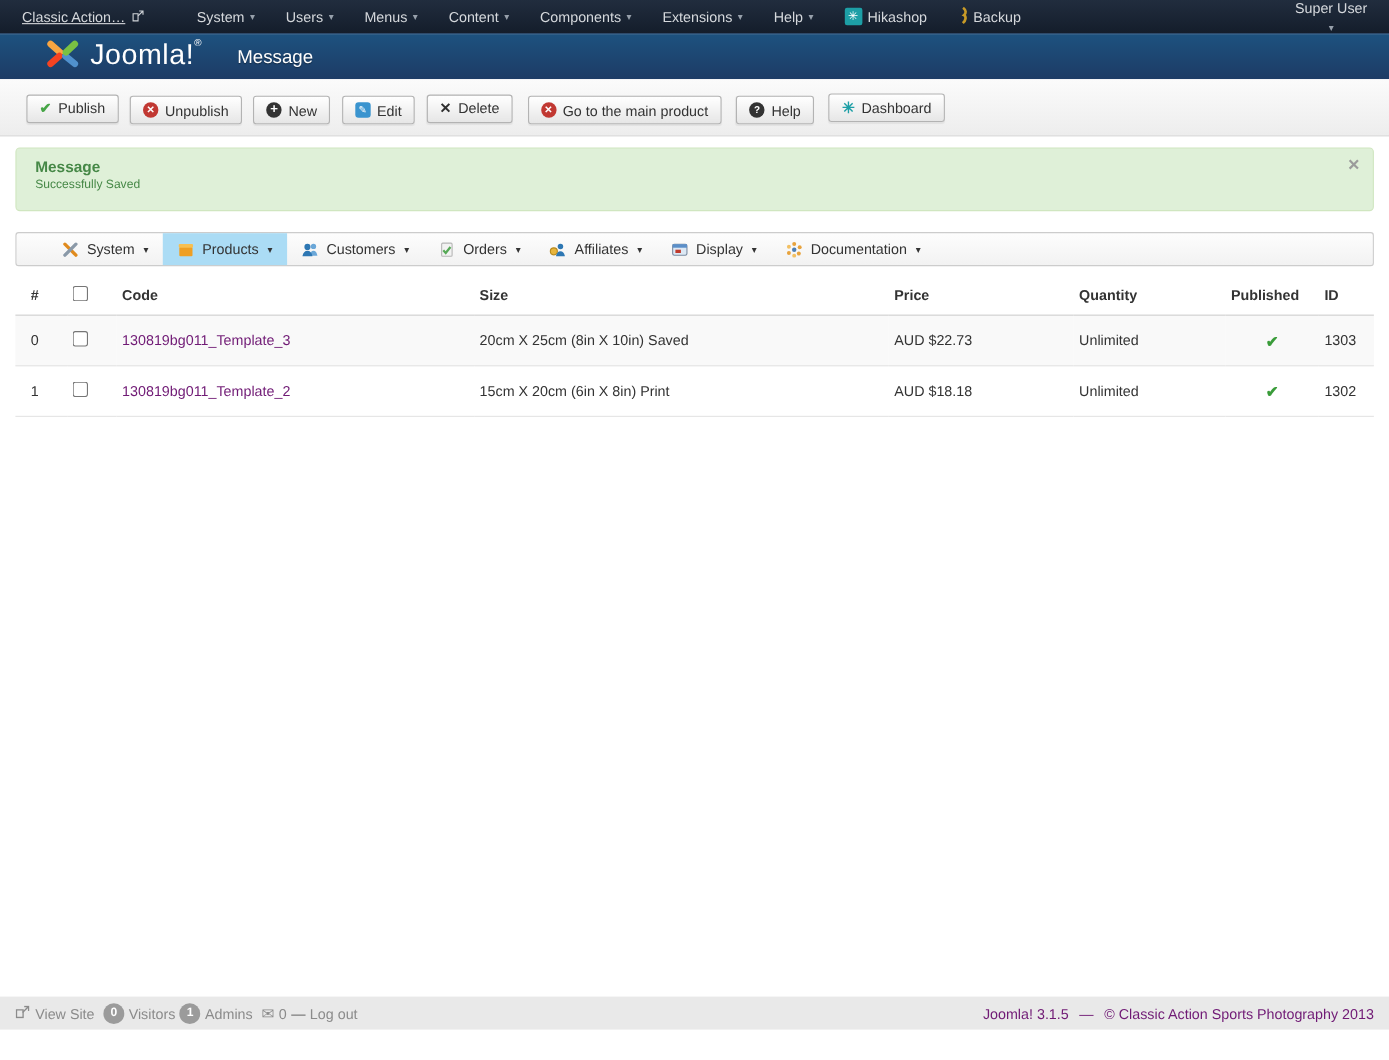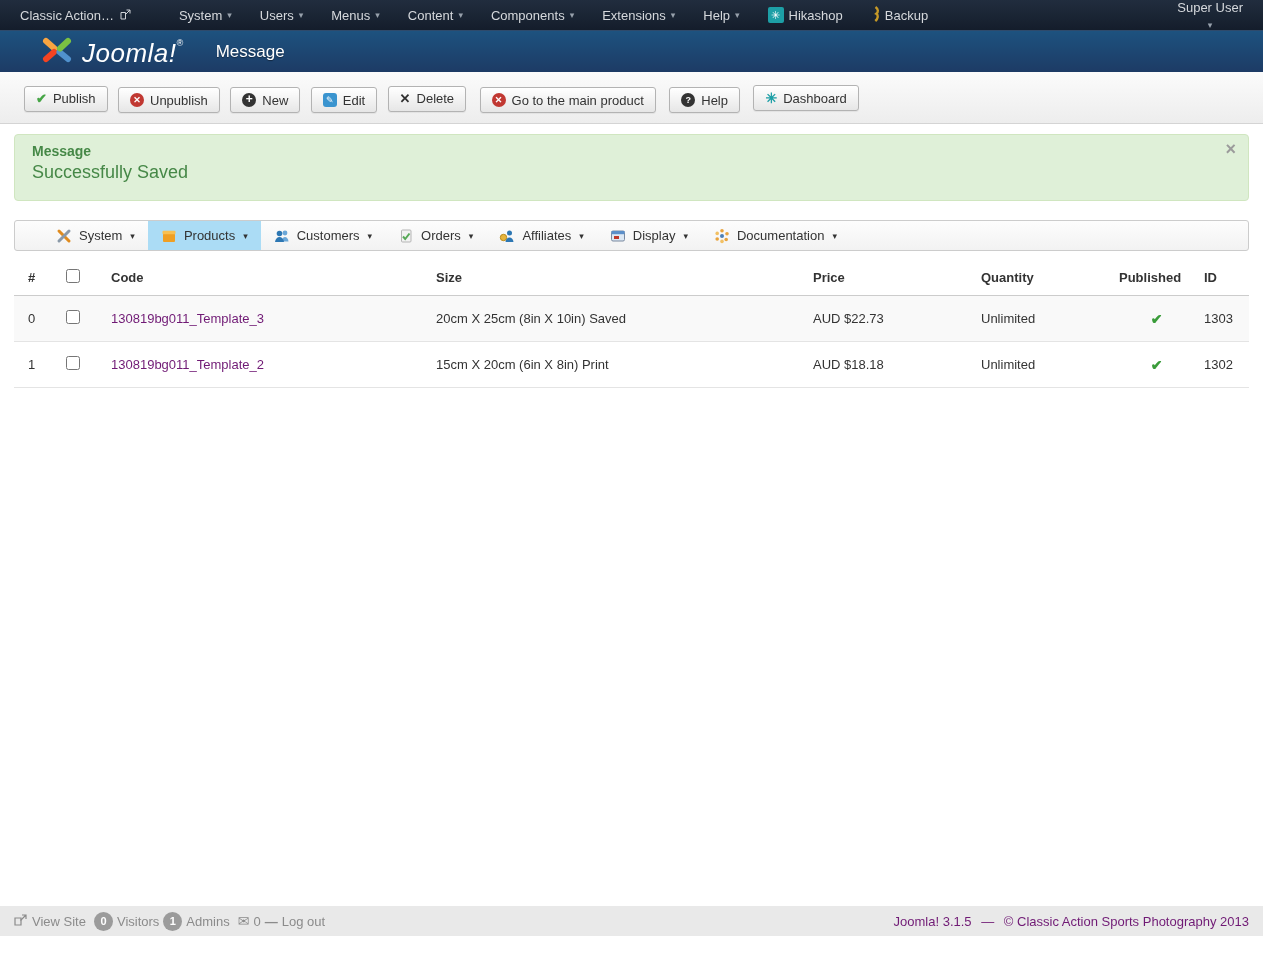--- a/index.html
+++ b/index.html
@@ -3,31 +3,31 @@
 <meta charset="utf-8">
 <style>
   * { margin:0; padding:0; box-sizing:border-box; }
   html,body { width:1263px; height:964px; overflow:hidden; background:#fff;
     font-family:"Liberation Sans", sans-serif; }
   .page { position:relative; width:1263px; height:964px; background:#fff; }
 
   
   .topbar { height:30px; background:linear-gradient(#212d3e,#141d2b);
     display:flex; align-items:center; padding:0 20px; color:#d5d8dc; font-size:13px; }
-  .site-title { display:flex; align-items:center; gap:6px; margin-right:34px; cursor:pointer; }
+  .site-title { display:flex; align-items:center; gap:6px; margin-right:34px; cursor:pointer;text-decoration:underline; }
   .tb-item { display:flex; align-items:center; gap:5px; padding:0 14px; height:30px; cursor:pointer; }
   .tb-caret { font-size:9px; color:#97a0ab; }
   .hika-sq { width:16px; height:16px; background:#1d9fa6; color:#fff; font-size:11px;
     line-height:16px; text-align:center; border-radius:2px; display:inline-block; }
   .tb-right { margin-left:auto; display:flex; align-items:center; gap:5px; cursor:pointer;flex-direction:column; }
 
   
   .jheader { height:42px; background:linear-gradient(#1d527f,#1d3b65);
     display:flex; align-items:center; padding-left:40px; border-top:1px solid #2e4a6b; }
-  .brand { display:flex; align-items:flex-end; gap:8px;font-style:italic; }
+  .brand { display:flex; align-items:flex-start; gap:8px; }
   .brand-text { color:#fff; font-size:26px; letter-spacing:0.5px; }
   .brand-reg { color:#fff; font-size:9px; vertical-align:top; }
   .page-title { color:#fff; font-size:17px; margin-left:32px; text-shadow:0 1px 1px rgba(0,0,0,.4); }
 
   
   .toolbar { height:52px; background:linear-gradient(#fbfbfb,#ededed);
     border-bottom:1px solid #d4d4d4; padding:13px 14px 0 24px; }
   .btn { display:inline-flex; align-items:center; gap:6px; height:26px; padding:0 11px;
     background:linear-gradient(#ffffff,#e6e6e6); border:1px solid #b3b3b3; border-radius:3px;
     font-size:13px; color:#333; margin-right:6px; cursor:pointer;
@@ -41,21 +41,21 @@
   .bi-plus { font-size:12px; line-height:13px; }
   .bi-edit { width:14px; height:14px; background:#3a94cf; border-radius:3px; color:#fff;
     font-size:9px; line-height:14px; }
   .bi-x { color:#2f2f2f; font-weight:bold; font-size:13px; }
   .bi-ast { color:#1d9fa6; font-size:14px; font-weight:bold; }
 
   
   .alert { position:relative; margin:10px 14px 0; background:#dff0d8; border:1px solid #d0e6c0;
     border-radius:4px; padding:8px 30px 17px 17px; color:#468847; }
   .alert-title { font-weight:bold; font-size:14px; }
-  .alert-body { font-size:18px; margin-top:3px; }
+  .alert-body { font-size:11px; margin-top:3px; }
   .alert-close { position:absolute; top:5px; right:12px; color:#9b9b9b; font-size:18px;
     font-weight:bold; cursor:pointer; line-height:18px; }
 
   
   .hikamenu { margin:19px 14px 0; height:31px; border:1px solid #ccc; border-radius:3px;
     background:linear-gradient(#fdfdfd,#f2f2f2); display:flex; align-items:stretch;
     padding-left:28px; }
   .hm-item { display:flex; align-items:center; gap:7px; padding:0 13px; font-size:13px;
     color:#333; cursor:pointer; }
   .hm-item.active { background:#abdcf5; }

